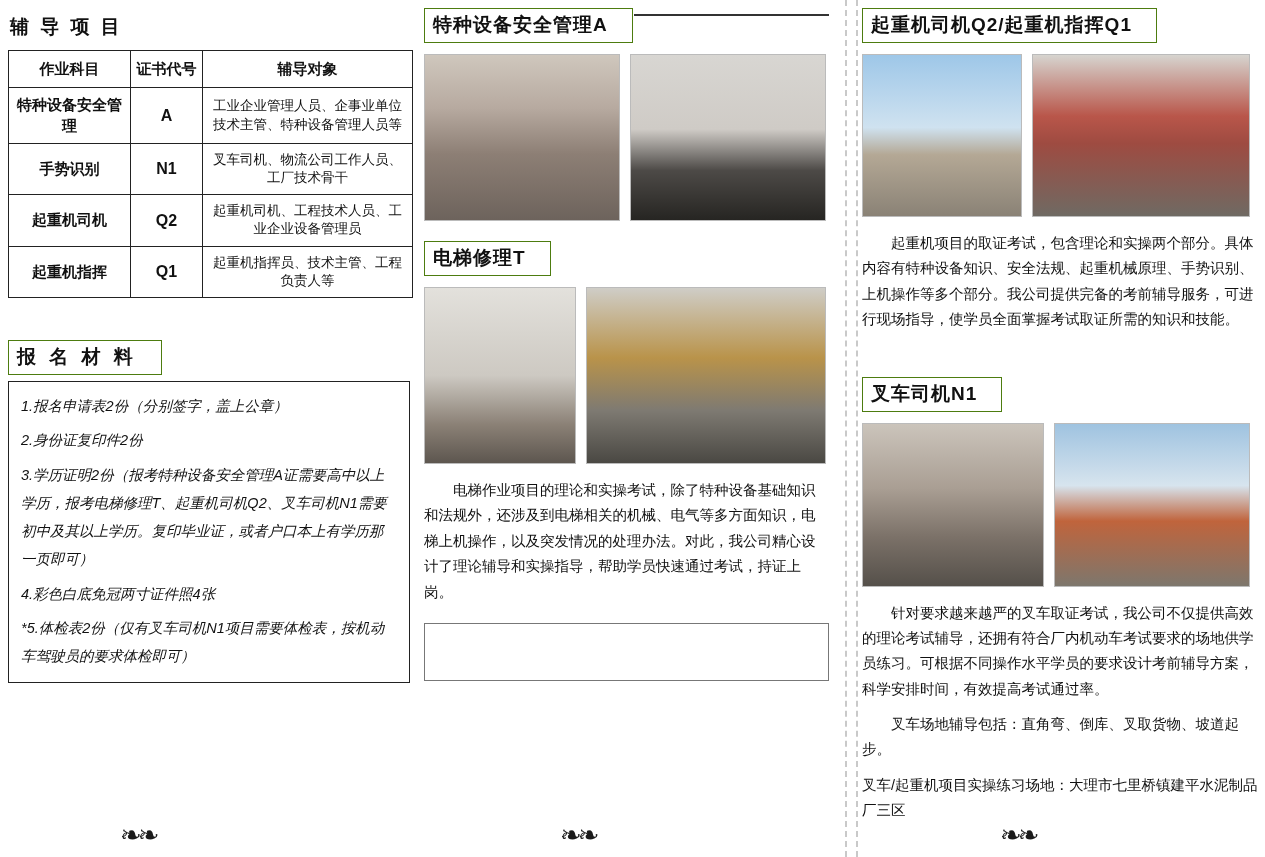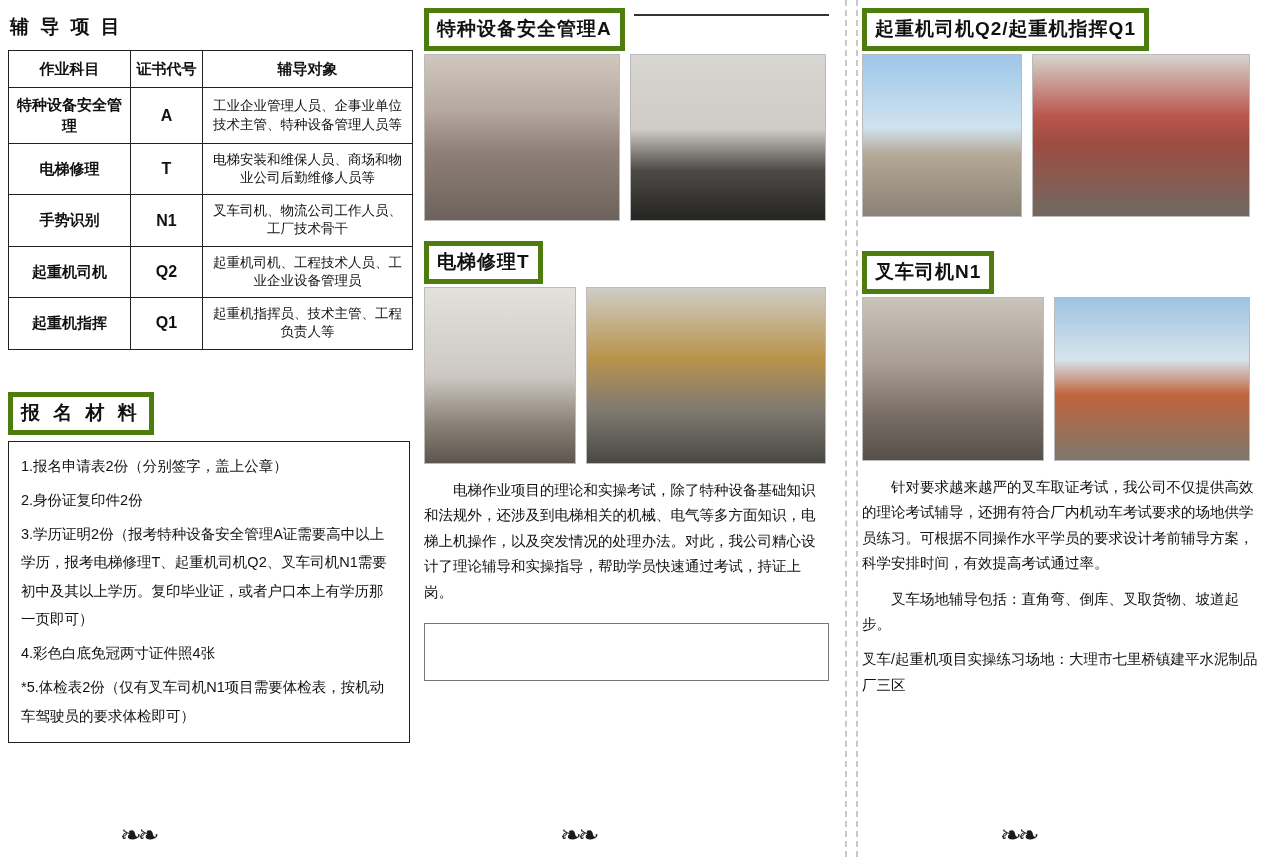--- a/index.html
+++ b/index.html
@@ -43,22 +43,22 @@
 
   
   .heading-plain {
     font-size: 19px;
     font-weight: bold;
     letter-spacing: 3px;
     margin: 14px 0 10px 2px;
   }
   .heading-boxed {
     display: inline-block;
-    border: 5px solid #4d7c0f;
-    padding: 3px 8px 4px 8px;
+    border: 1px solid #4d7c0f;
+    padding: 3px 24px 4px 8px;
     font-size: 19px;
     font-weight: bold;
     letter-spacing: 1px;
     background: #fff;
   }
   .heading-boxed.spaced { letter-spacing: 4px; }
 
   .heading-row {
     position: relative;
     height: 36px;
@@ -103,20 +103,21 @@
     width: 402px;
     padding: 10px 12px 12px 12px;
     box-sizing: border-box;
     font-size: 14.5px;
     line-height: 1.95;
     margin-top: 6px;
   }
   .materials-box p {
     margin: 0 0 6px 0;
     text-indent: 0;
+    font-style: italic;
   }
   .materials-box p:last-child { margin-bottom: 0; }
 
   
   .photo-row {
     display: flex;
     gap: 10px;
     margin-top: 10px;
   }
   .photo {
@@ -193,25 +194,20 @@
           <th>辅导对象</th>
         </tr>
       </thead>
       <tbody>
         <tr>
           <td class="subj">特种设备安全管理</td>
           <td class="code">A</td>
           <td class="target">工业企业管理人员、企事业单位技术主管、特种设备管理人员等</td>
         </tr>
         <tr>
-          <td class="subj">电梯修理</td>
-          <td class="code">T</td>
-          <td class="target">电梯安装和维保人员、商场和物业公司后勤维修人员等</td>
-        </tr>
-        <tr>
           <td class="subj">手势识别</td>
           <td class="code">N1</td>
           <td class="target">叉车司机、物流公司工作人员、工厂技术骨干</td>
         </tr>
         <tr>
           <td class="subj">起重机司机</td>
           <td class="code">Q2</td>
           <td class="target">起重机司机、工程技术人员、工业企业设备管理员</td>
         </tr>
         <tr>
@@ -284,20 +280,23 @@
 
     <div class="photo-row">
       <div class="photo" style="width:160px;height:163px">
         <div class="ph-inner sc-crane"></div>
       </div>
       <div class="photo" style="width:218px;height:163px">
         <div class="ph-inner sc-gantry"></div>
       </div>
     </div>
 
+    <div class="bodytext">
+      <p>起重机项目的取证考试，包含理论和实操两个部分。具体内容有特种设备知识、安全法规、起重机械原理、手势识别、上机操作等多个部分。我公司提供完备的考前辅导服务，可进行现场指导，使学员全面掌握考试取证所需的知识和技能。</p>
+    </div>
 
     <div style="height:34px"></div>
 
     <div class="heading-row">
       <span class="heading-boxed">叉车司机N1</span>
     </div>
 
     <div class="photo-row">
       <div class="photo" style="width:182px;height:164px">
         <div class="ph-inner sc-lecture"></div>

